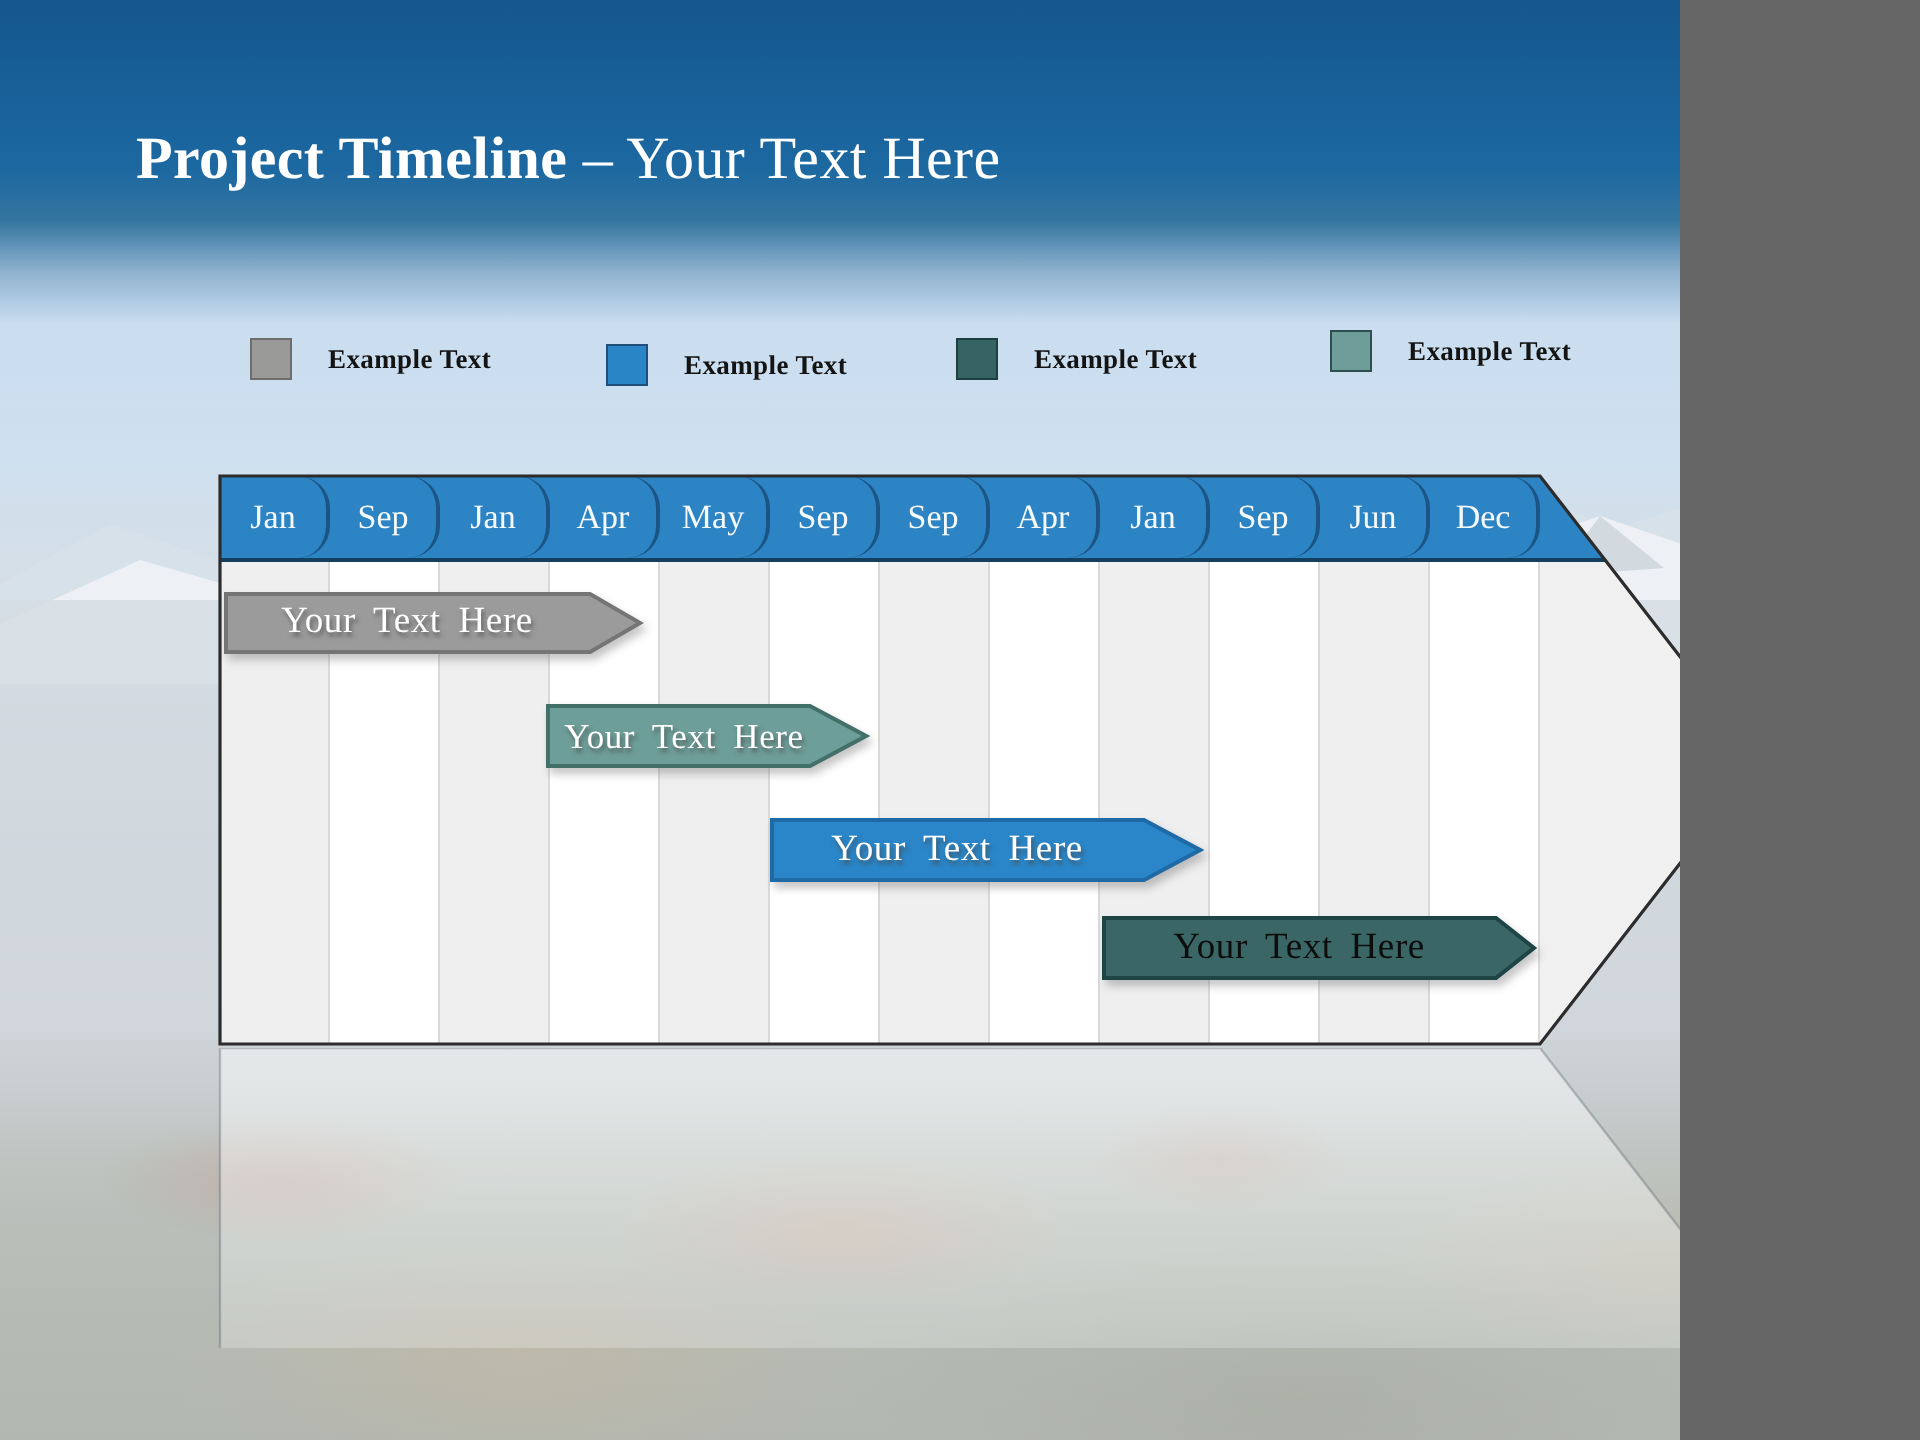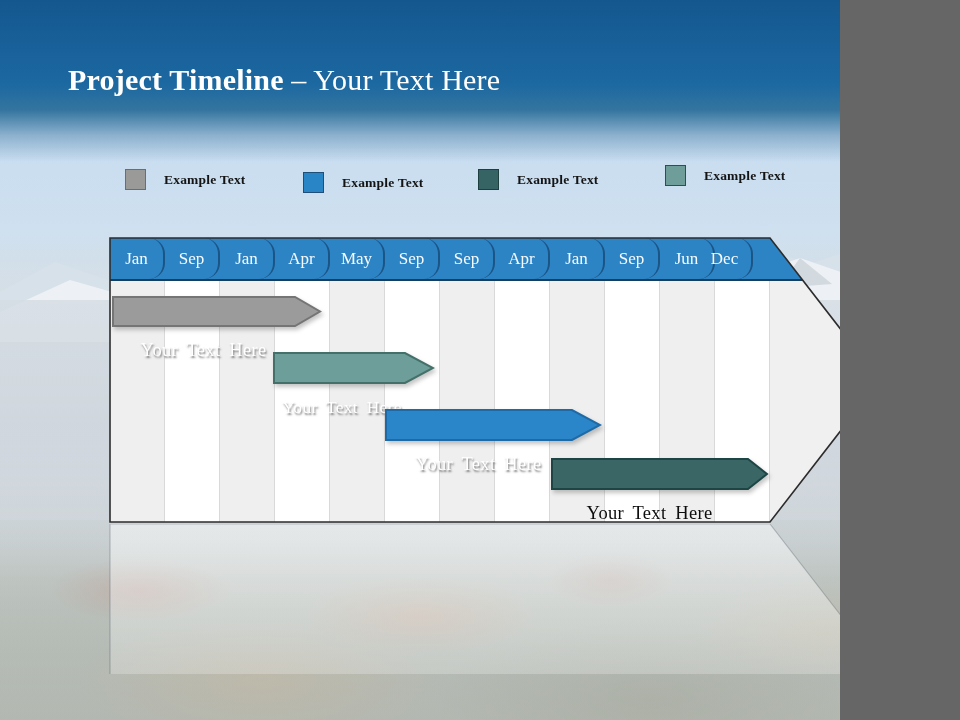--- a/index.html
+++ b/index.html
@@ -83,21 +83,21 @@
     background-repeat:no-repeat;
   }
   .timeline-outline{position:absolute;left:109px;top:237px;width:772px;height:286px;pointer-events:none;}
   .arrow-reflection{position:absolute;left:109px;top:524px;width:772px;height:150px;pointer-events:none;}
 
   
   .bar{position:absolute;}
   .bar svg{display:block;width:100%;height:100%;filter:drop-shadow(2px 3px 2px rgba(90,90,90,.35));}
   .bar-label{
     position:absolute;left:0;top:0;height:100%;display:flex;align-items:center;justify-content:center;
-    font-size:18.5px;letter-spacing:.3px;word-spacing:4px;white-space:nowrap;margin-top:39px;
+    font-size:18.5px;letter-spacing:.3px;word-spacing:4px;white-space:nowrap;
   }
   .bar-light .bar-label{color:#ffffff;text-shadow:1px 2px 2px rgba(70,70,70,.70);}
   .bar-dark  .bar-label{color:#0d0d0d;}
   .bar-1{left:112px;top:296px;width:210px;height:31px;} .bar-1 .bar-label{width:183px;}
   .bar-1 polygon{fill:#9b9b9b;stroke:#757575;}
   .bar-2{left:273px;top:352px;width:162px;height:32px;} .bar-2 .bar-label{width:138px;} .bar-2 .bar-label{font-size:17.5px;}
   .bar-2 polygon{fill:#6e9e99;stroke:#44706a;}
   .bar-3{left:385px;top:409px;width:217px;height:32px;} .bar-3 .bar-label{width:187px;}
   .bar-3 polygon{fill:#2a86c8;stroke:#1e6aa7;}
   .bar-4{left:551px;top:458px;width:218px;height:32px;} .bar-4 .bar-label{width:197px;}
@@ -148,21 +148,21 @@
       <div class="month" style="left:55px">Sep</div>
       <div class="month" style="left:110px">Jan</div>
       <div class="month" style="left:165px">Apr</div>
       <div class="month" style="left:220px">May</div>
       <div class="month" style="left:275px">Sep</div>
       <div class="month" style="left:330px">Sep</div>
       <div class="month" style="left:385px">Apr</div>
       <div class="month" style="left:440px">Jan</div>
       <div class="month" style="left:495px">Sep</div>
       <div class="month" style="left:550px">Jun</div>
-      <div class="month" style="left:588px">Dec</div>
+      <div class="month" style="left:605px">Dec</div>
     </div>
     <div class="tl-body"></div>
 
     <div class="bar bar-1 bar-light" style="left:2px;top:58px;">
       <svg viewBox="0 0 210 31" preserveAspectRatio="none">
         <polygon points="1,1 183,1 208,15.5 183,30 1,30"></polygon>
         </svg>
       <span class="bar-label">Your Text Here</span>
     </div>
     <div class="bar bar-2 bar-light" style="left:163px;top:114px;">

